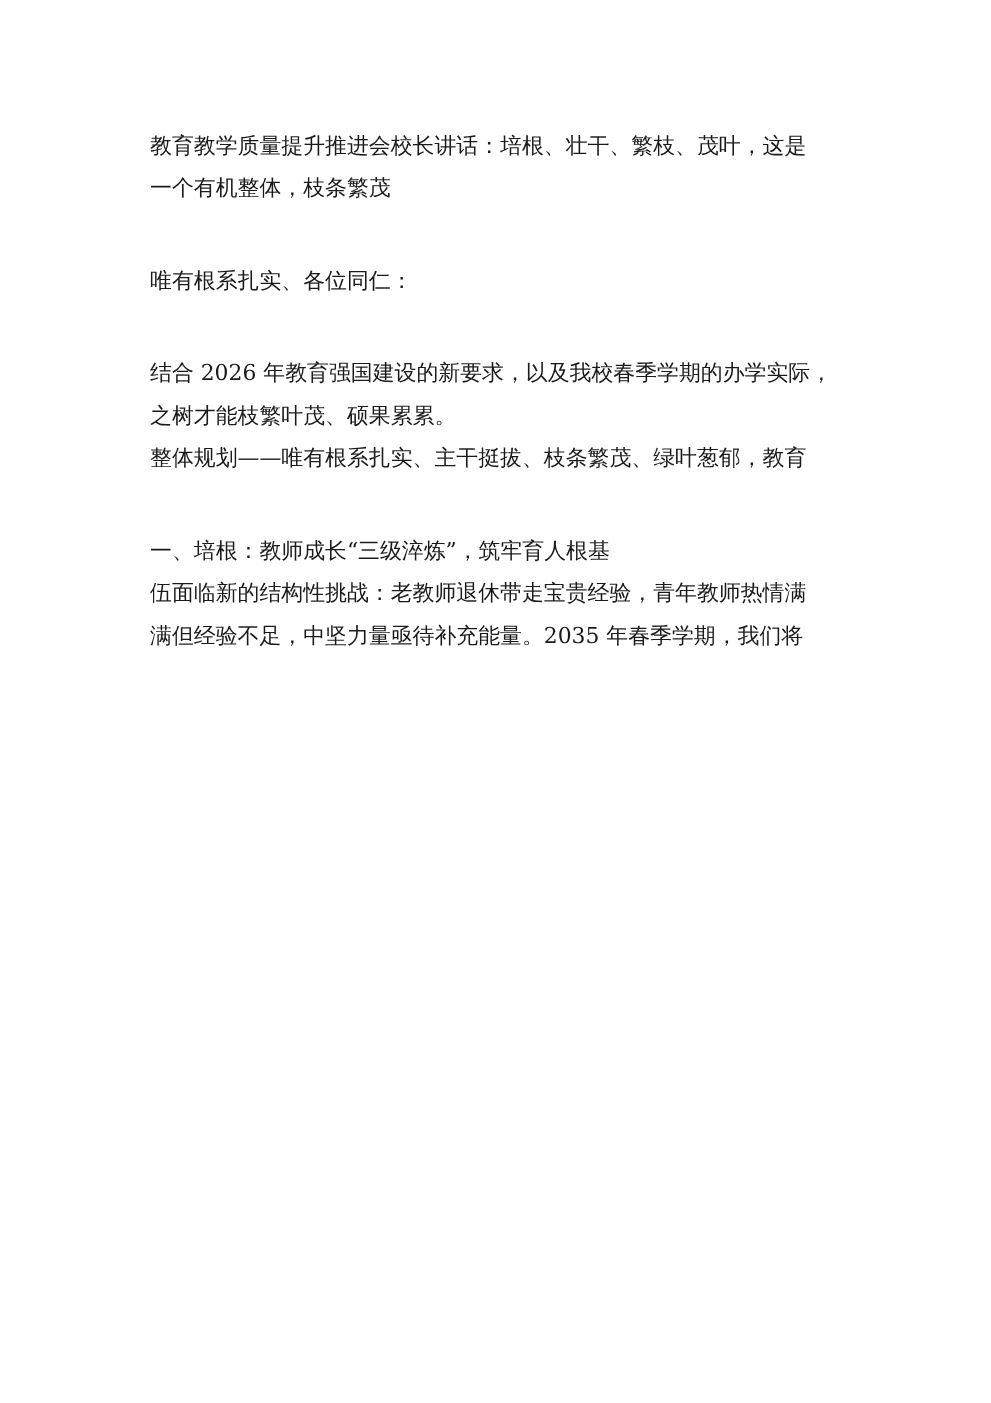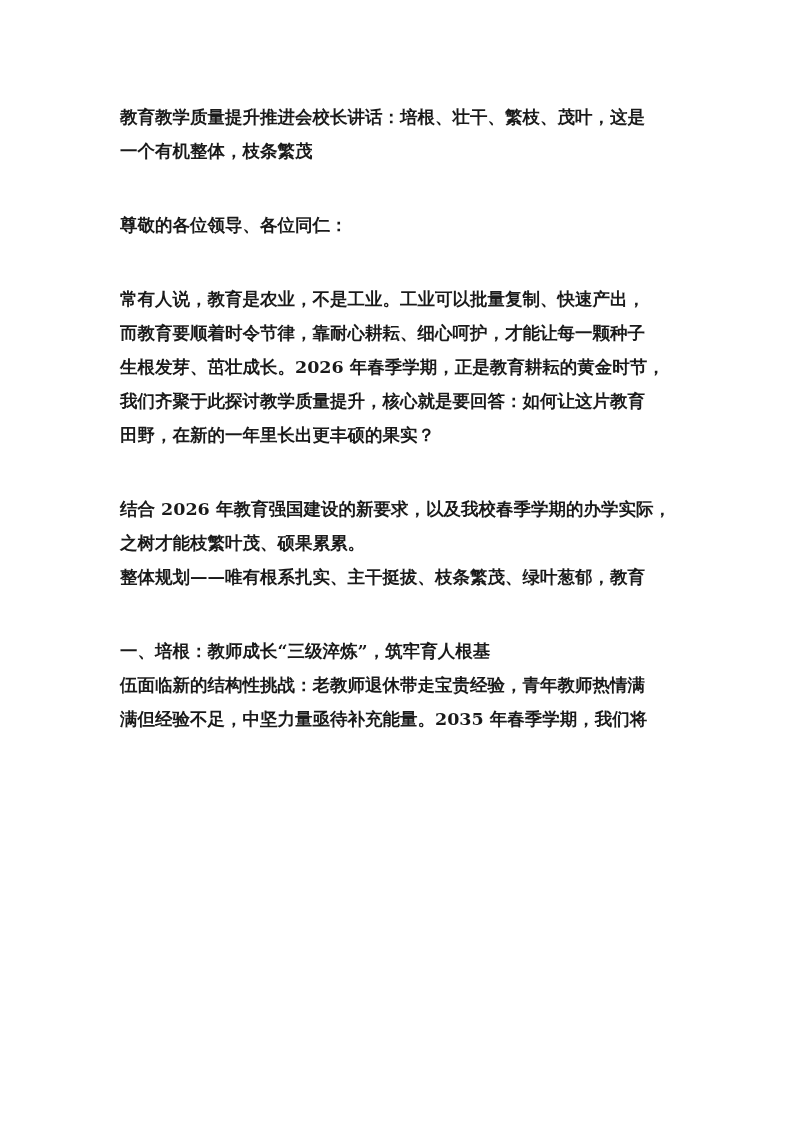--- a/index.html
+++ b/index.html
@@ -4,43 +4,36 @@
 <style>
   html, body { margin: 0; padding: 0; background: #ffffff; }
   body { width: 793px; height: 1122px; position: relative; overflow: hidden; }
   .page {
     position: absolute; left: 120px; top: 100px; width: 556px;
     font-family: "DejaVu Serif", "Liberation Serif", serif;
     font-size: 17.5px; color: #1a1a1a; line-height: 34px;
   }
   .para { margin: 0; text-align: justify; text-justify: inter-character; }
   .gap-xl { margin-top: 40px; }
-  .line { display: block; white-space: nowrap; font-weight: bold; }
+  .line { display: block; white-space: nowrap; }
 </style>
 </head>
 <body>
 
 <div class="page">
   <div class="para">
     <span class="line">教育教学质量提升推进会校长讲话：培根、壮干、繁枝、茂叶，这是</span>
     <span class="line">一个有机整体，枝条繁茂</span>
   </div>
 
   <div class="para gap-xl">
-    <span class="line">尊敬的各位领导、各位同仁：</span>
+    <span class="line">唯有根系扎实、各位同仁：</span>
   </div>
 
 
-  <div class="para gap-xl">
-    <span class="line">常有人说，教育是农业，不是工业。工业可以批量复制、快速产出，</span>
-    <span class="line">而教育要顺着时令节律，靠耐心耕耘、细心呵护，才能让每一颗种子</span>
-    <span class="line">生根发芽、茁壮成长。2026 年春季学期，正是教育耕耘的黄金时节，</span>
-    <span class="line">我们齐聚于此探讨教学质量提升，核心就是要回答：如何让这片教育</span>
-    <span class="line">田野，在新的一年里长出更丰硕的果实？</span>
-  </div>
 
   <div class="para gap-xl">
     <span class="line">结合 2026 年教育强国建设的新要求，以及我校春季学期的办学实际，</span>
     <span class="line">之树才能枝繁叶茂、硕果累累。</span>
     <span class="line">整体规划——唯有根系扎实、主干挺拔、枝条繁茂、绿叶葱郁，教育</span>
   </div>
 
   <div class="para gap-xl">
     <span class="line">一、培根：教师成长“三级淬炼”，筑牢育人根基</span>
   </div>

